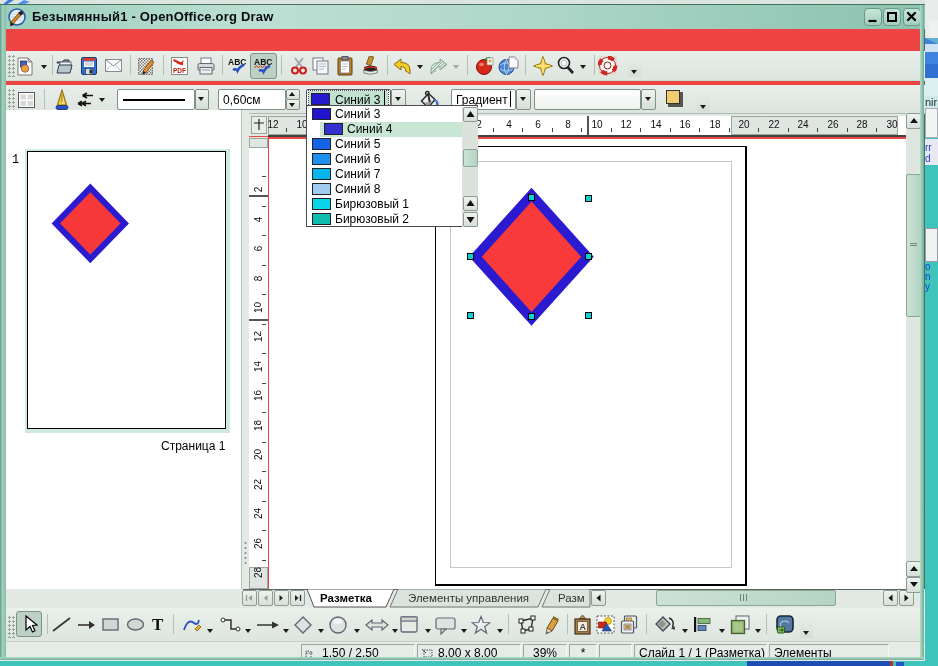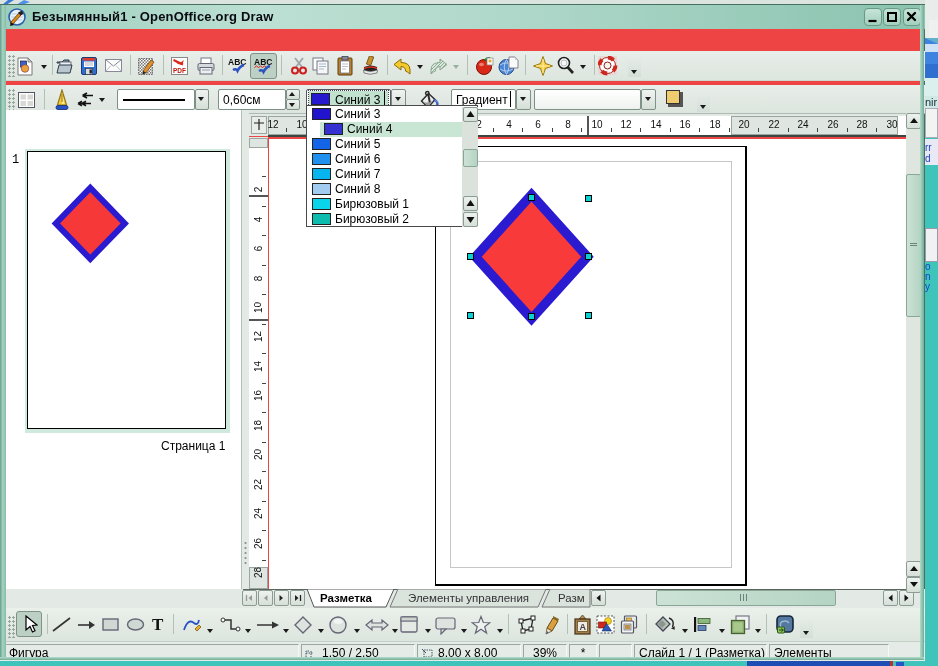--- a/index.html
+++ b/index.html
@@ -589,21 +589,20 @@
 <svg class="a" style="left:774px;top:6px" width="22" height="22">
         <rect x="3" y="2" width="16" height="16" rx="4" fill="#5578a0" stroke="#16263c" stroke-width="1.6"></rect>
         <path d="M7 13 Q5 9 8.5 7.5 Q13 6 15 9" fill="none" stroke="#9ab8d0" stroke-width="1.5"></path>
         <rect x="3.5" y="13" width="7" height="6" rx="1" fill="#8ec060" stroke="#2a5a10" stroke-width="1"></rect>
         <path d="M5 16 H9 M7.5 14.5 L9.5 16 L7.5 17.5" stroke="#1a4a08" stroke-width="1" fill="none"></path>
       </svg>
 <div class="a" style="left:800px;top:12px;width:13px;height:18px;background:linear-gradient(180deg,#e4ebe6,#d4ded7);"></div>
 <div class="darr" style="left:803px;top:23px;border-left-width:3px;border-right-width:3px;"></div>
 </div>
 <div id="status">
-<div class="sfield" style="left:4px;width:295px;">Фигура</div>
 <div class="sfield" style="left:301px;width:114px;"><svg style="position:absolute;left:3px;top:3px" width="12" height="10">
           <path d="M1 9 V3 H4 M1 5 H8 M6 3 V9" stroke="#456" stroke-width="1" fill="none" stroke-dasharray="1.5 1"></path>
         </svg><span style="margin-left:16px">1,50 / 2,50</span></div>
 <div class="sfield" style="left:417px;width:104px;"><svg style="position:absolute;left:3px;top:3px" width="12" height="10">
           <rect x="3" y="2" width="8" height="7" fill="none" stroke="#456" stroke-width="1" stroke-dasharray="1.5 1"></rect>
           <path d="M1 1 L5 5" stroke="#456" stroke-width="1"></path>
         </svg><span style="margin-left:16px">8,00 x 8,00</span></div>
 <div class="sfield" style="left:523px;width:44px;text-align:center;">39%</div>
 <div class="sfield" style="left:569px;width:28px;text-align:center;">*</div>
 <div class="sfield" style="left:599px;width:33px;"></div>

